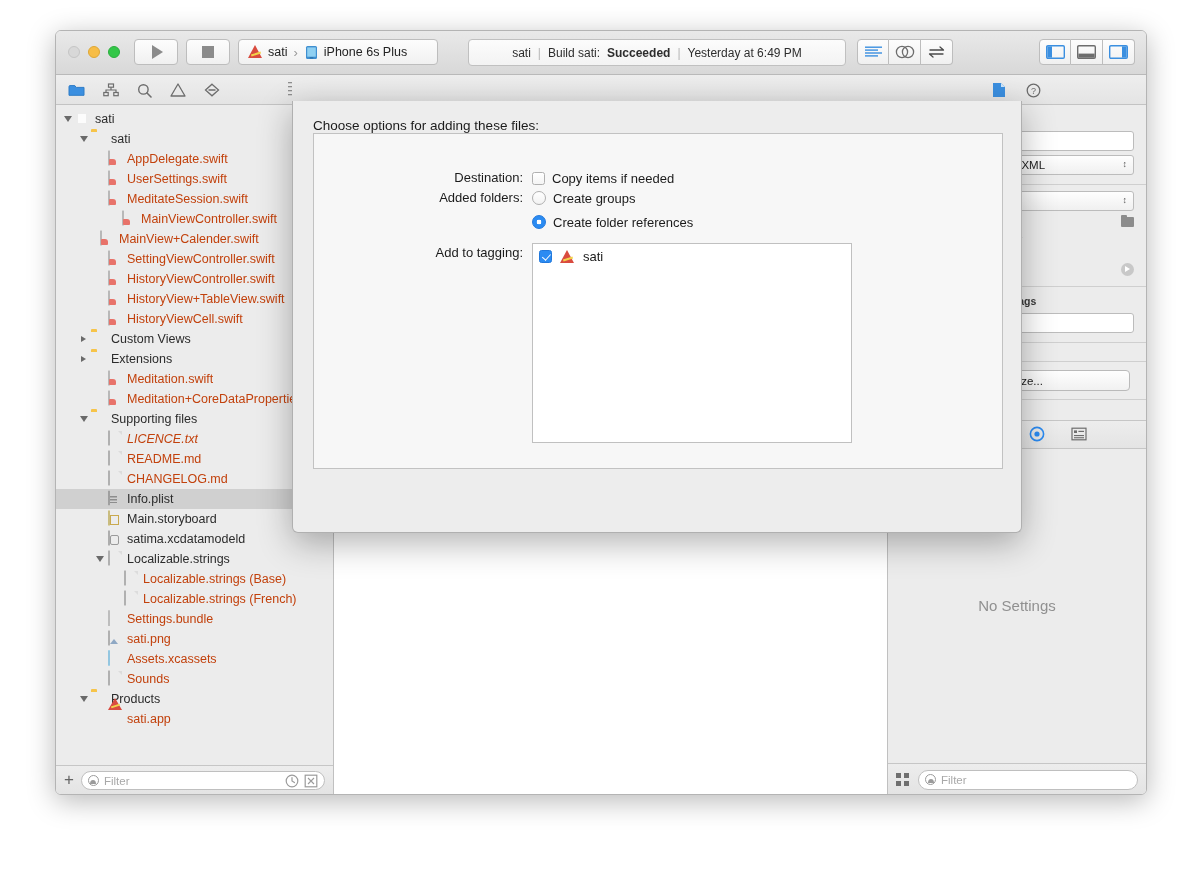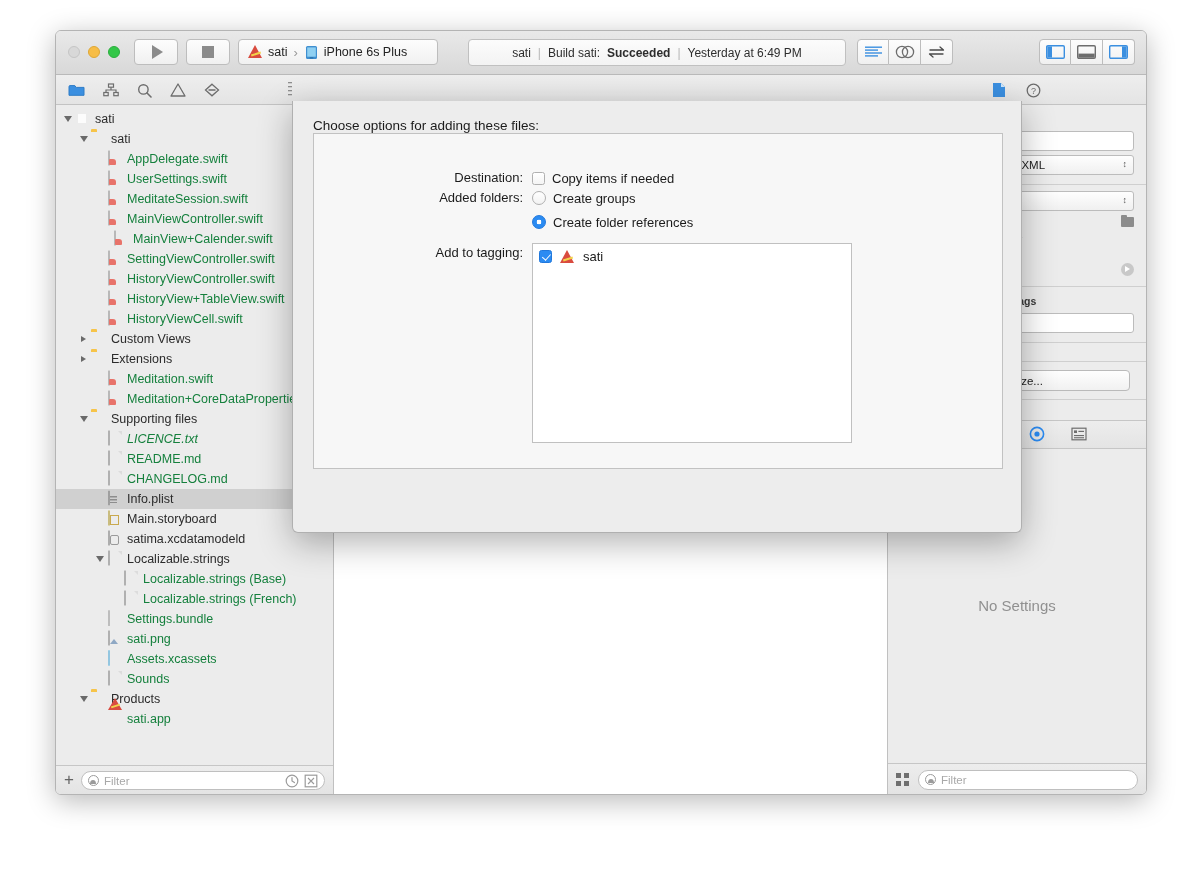--- a/index.html
+++ b/index.html
@@ -118,21 +118,21 @@
   .tw { width: 11px; height: 11px; margin-right: 2px; flex: none;
         display: flex; align-items: center; justify-content: center; }
   .tw.spacer { visibility: hidden; }
   .tri { width:0; height:0; border-left:5px solid #6a6a6a;
          border-top:3.5px solid transparent; border-bottom:3.5px solid transparent; }
   .tri.open { border-left:4px solid transparent; border-right:4px solid transparent;
               border-top:6px solid #6a6a6a; border-bottom:0; }
   .ico { width: 15px; height: 16px; margin-right: 5px; flex: none;
          position: relative; }
   .label { overflow: hidden; text-overflow: clip; }
-  .label.red  { color: #15803d; }
+  .label.red  { color: #c2410c; }
   .label.dark { color: #2b2b2b; }
 
   
   .ico-doc { background:#fff; border:1px solid #b0b0b0; border-radius:1px;
              width:12px; height:15px; margin-left:1px; }
   .ico-doc::after { content:''; position:absolute; top:0; right:0;
              border-left:4px solid transparent; border-top:4px solid #dcdcdc; }
   .ico-swift { background:#fff; border:1px solid #b8b8b8; border-radius:1px;
              width:12px; height:15px; margin-left:1px; }
   .ico-swift::before { content:''; position:absolute; left:2px; bottom:2px;
@@ -495,26 +495,26 @@
             <div class="row" style="padding-left: 38px;">
               <span class="tw spacer"></span>
               <span class="ico"><span class="ico-swift"></span></span>
               <span class="label red">UserSettings.swift</span>
             </div>
             <div class="row" style="padding-left: 38px;">
               <span class="tw spacer"></span>
               <span class="ico"><span class="ico-swift"></span></span>
               <span class="label red">MeditateSession.swift</span>
             </div>
-            <div class="row" style="padding-left: 38px;">
+            <div class="row" style="padding-left: 52px;">
               <span class="tw spacer"></span>
               <span class="ico"><span class="ico-swift"></span></span>
               <span class="label red">MainViewController.swift</span>
             </div>
-            <div class="row" style="padding-left: 44px;">
+            <div class="row" style="padding-left: 30px;">
               <span class="tw spacer"></span>
               <span class="ico"><span class="ico-swift"></span></span>
               <span class="label red">MainView+Calender.swift</span>
             </div>
             <div class="row" style="padding-left: 38px;">
               <span class="tw spacer"></span>
               <span class="ico"><span class="ico-swift"></span></span>
               <span class="label red">SettingViewController.swift</span>
             </div>
             <div class="row" style="padding-left: 38px;">

